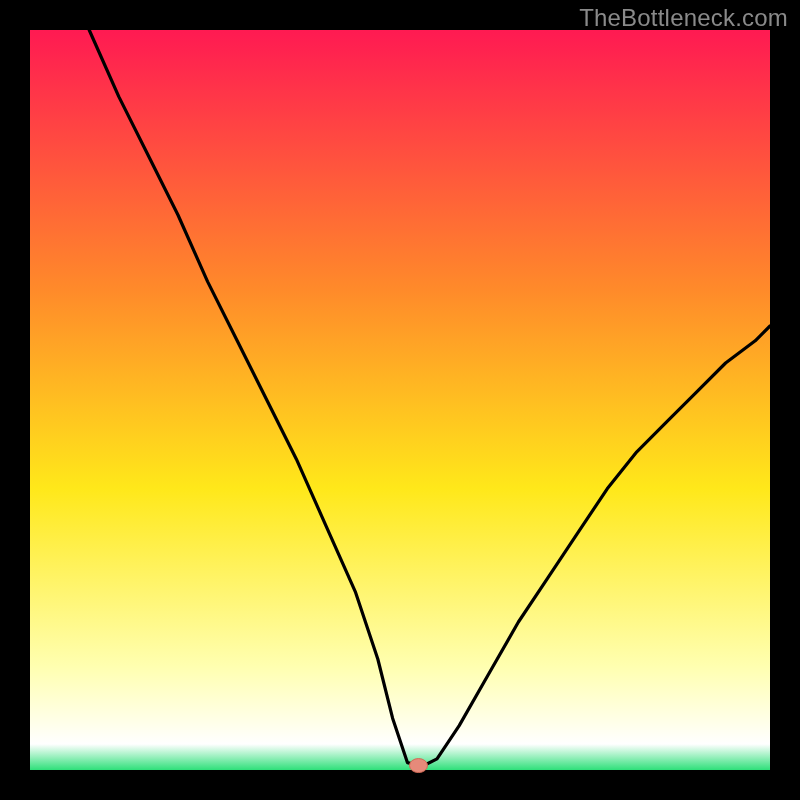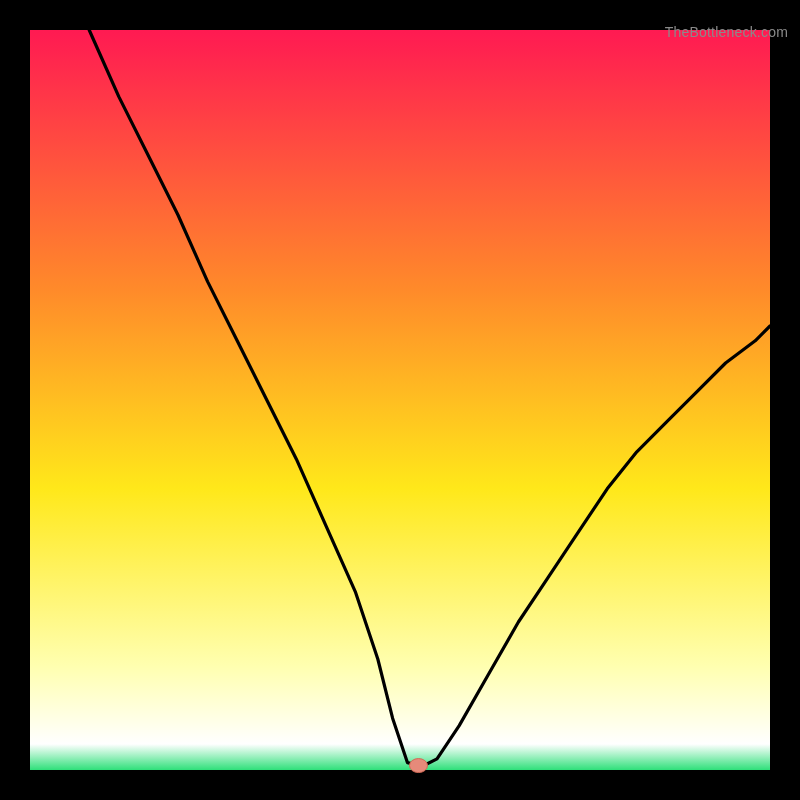--- a/index.html
+++ b/index.html
@@ -11,25 +11,24 @@
   .wrap {
     width: 800px;
     height: 800px;
     position: relative;
   }
   .watermark {
     position: absolute;
     top: 4px;
     right: 12px;
     color: #8a8a8a;
-    font-size: 14px;
+    font-size: 24px;
     font-weight: 400;
     letter-spacing: 0.2px;
     user-select: none;
-    margin-top: 20px;
   }
   svg {
     display: block;
   }
 </style>
 </head>
 <body>
 
 <div class="wrap">
   <div class="watermark">TheBottleneck.com</div>

